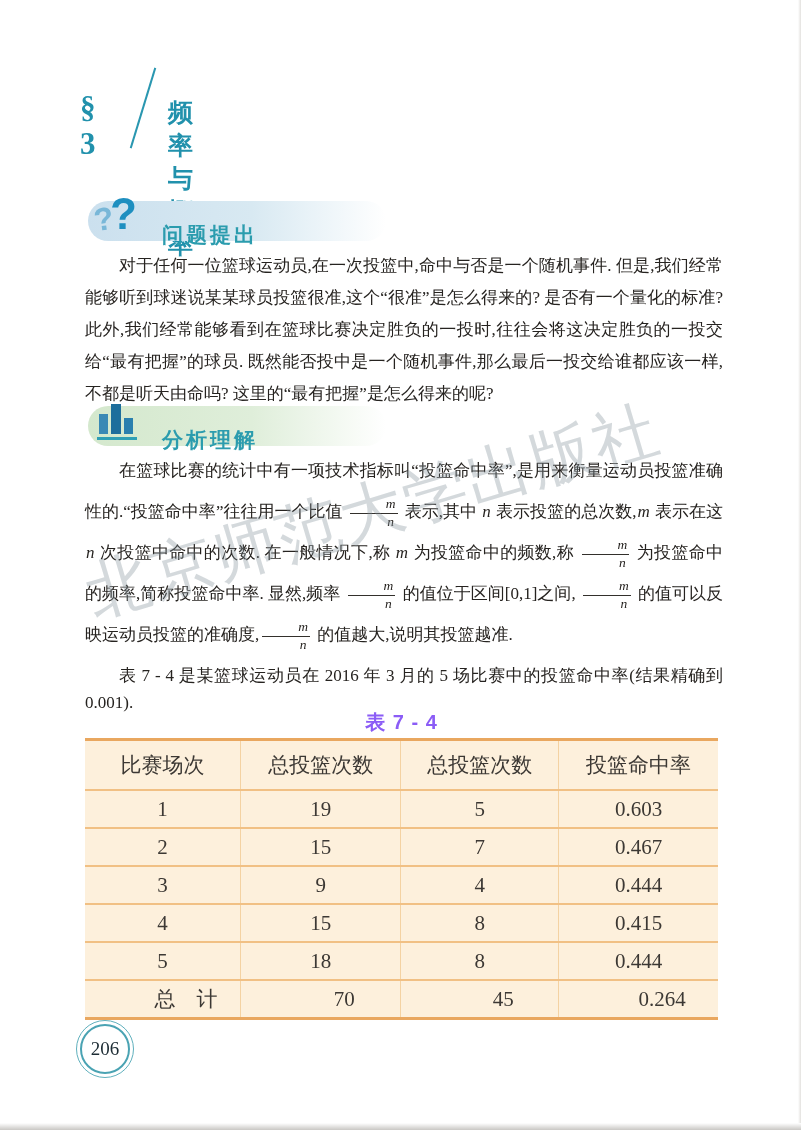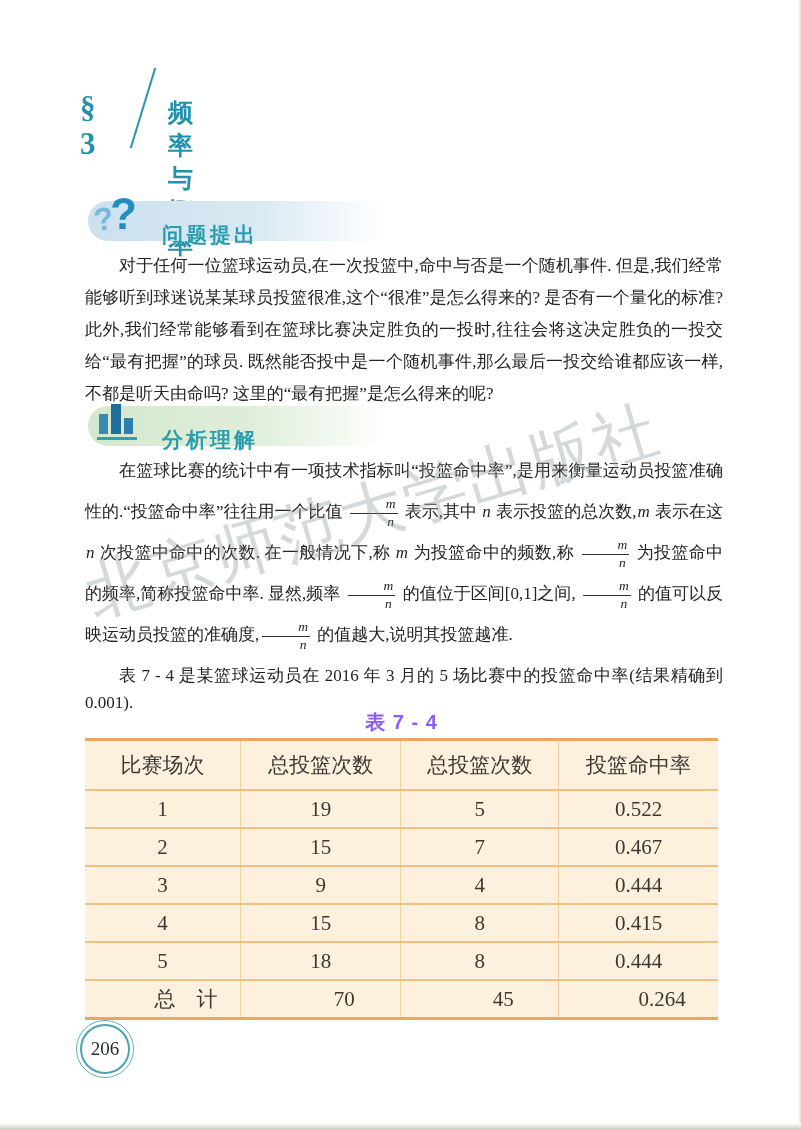--- a/index.html
+++ b/index.html
@@ -136,21 +136,21 @@
         <th style="width:25.3%">总投篮次数</th>
         <th style="width:24.9%">总投篮次数</th>
         <th style="width:25.2%">投篮命中率</th>
       </tr>
     </thead>
     <tbody>
         <tr>
           <td>1</td>
           <td>19</td>
           <td>5</td>
-          <td>0.522</td>
+          <td>0.603</td>
         </tr>
         <tr>
           <td>2</td>
           <td>15</td>
           <td>7</td>
           <td>0.467</td>
         </tr>
         <tr>
           <td>3</td>
           <td>9</td>

